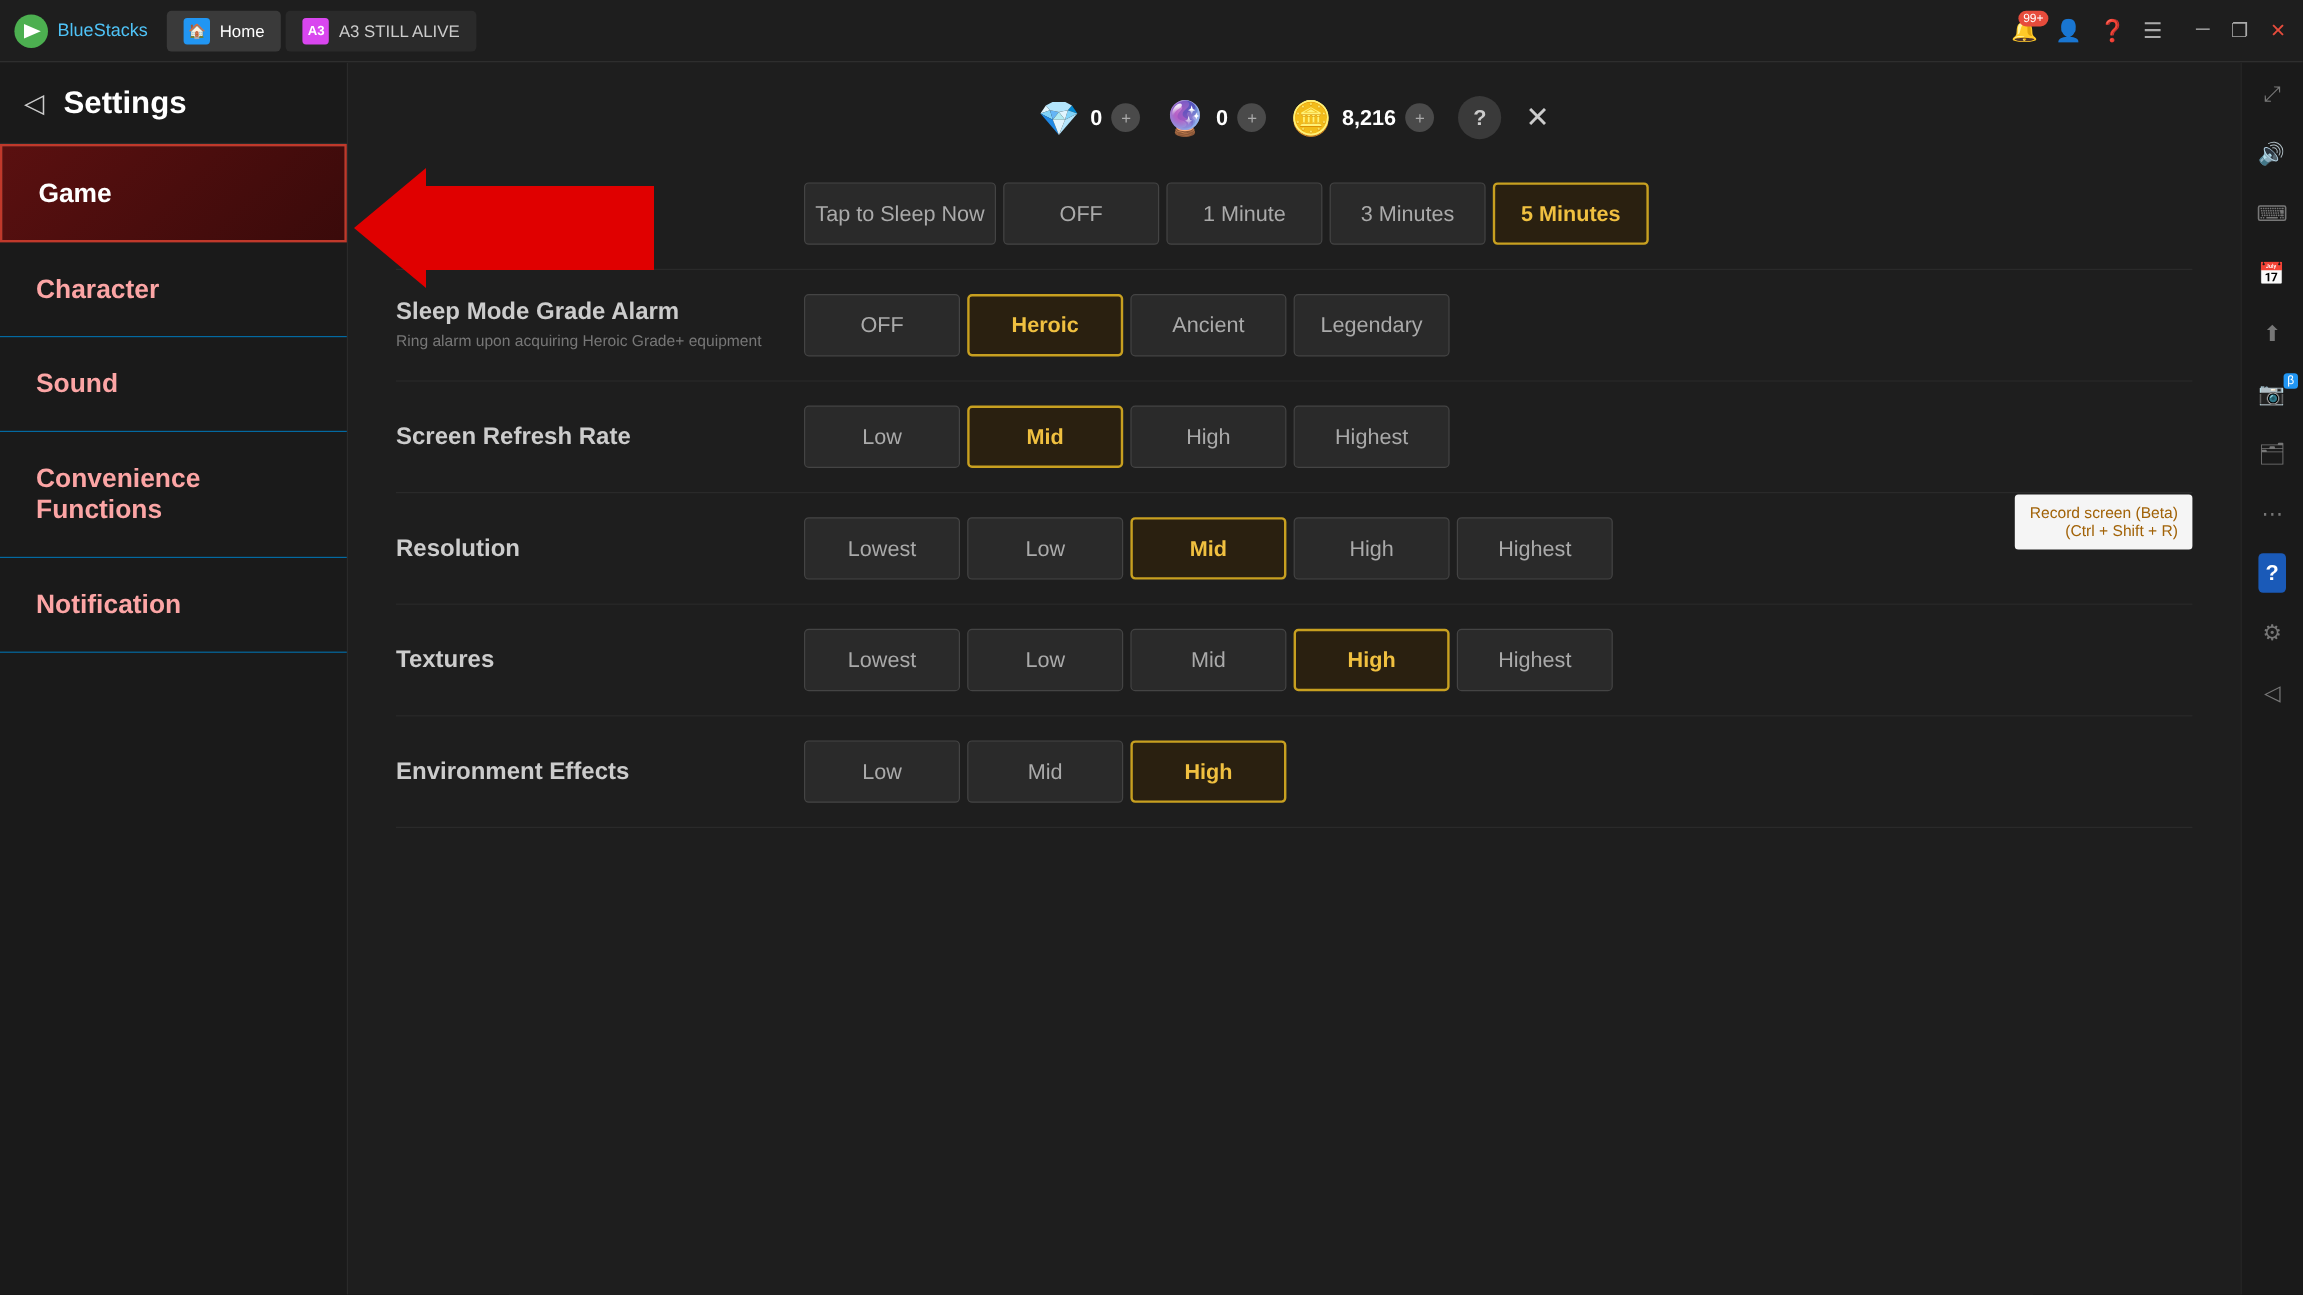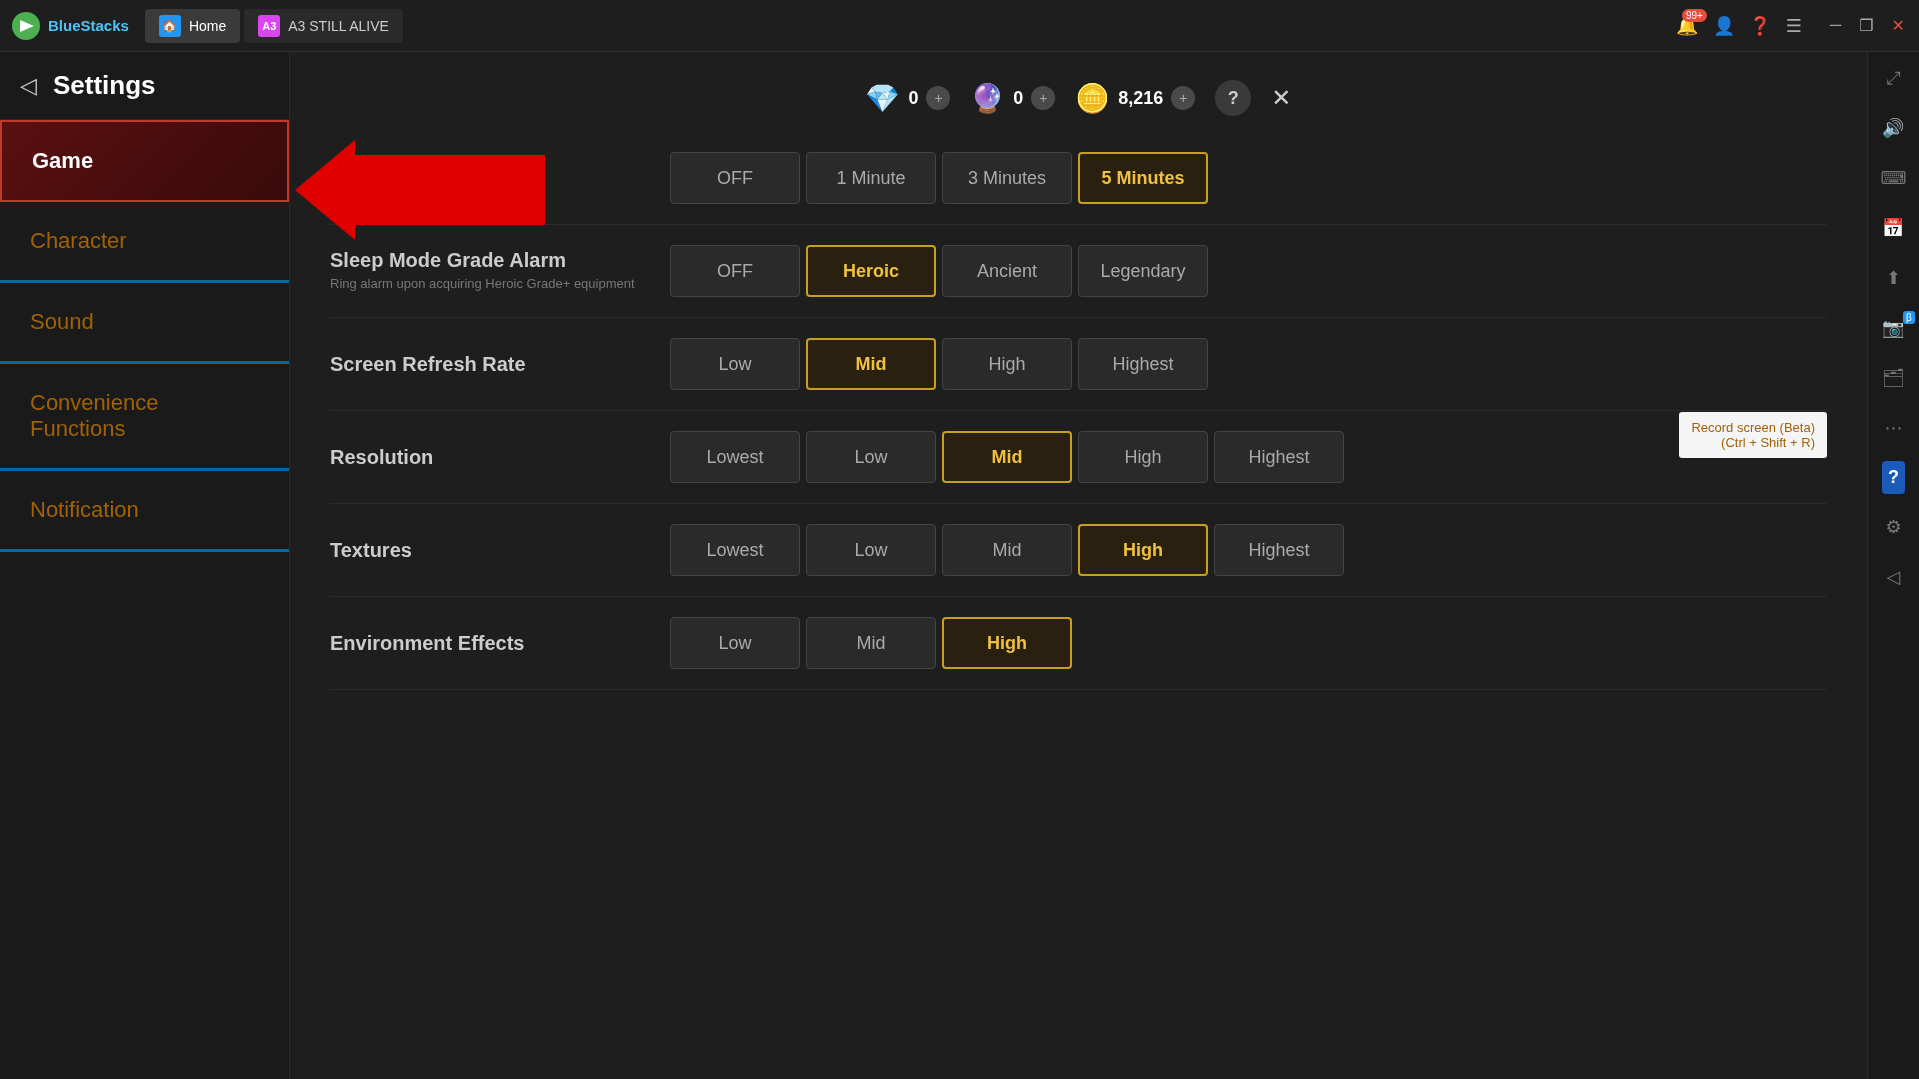--- a/index.html
+++ b/index.html
@@ -29,21 +29,21 @@
       gap: 6px;
       margin-right: 16px;
     }
     .logo-icon {
       width: 32px;
       height: 32px;
     }
     .logo-text {
       color: #4fc3f7;
       font-size: 15px;
-      font-weight: bold;
+      font-weight: normal;
     }
     .tab-item {
       display: flex;
       align-items: center;
       gap: 8px;
       background: #2a2a2a;
       border-radius: 4px;
       padding: 6px 14px;
       margin-right: 4px;
       color: #ccc;
@@ -138,25 +138,26 @@
       color: #fff;
     }
 
     .sidebar-nav {
       flex: 1;
       display: flex;
       flex-direction: column;
     }
     .nav-item {
       padding: 26px 30px;
-      color: #a16207;
+      color: #fca5a5;
       font-size: 22px;
       cursor: pointer;
-      border-bottom: 3px solid #0369a1;
+      border-bottom: 1px solid #0369a1;
       position: relative;
+      font-weight: bold;
     }
     .nav-item.active {
       background: linear-gradient(135deg, #5a1010 0%, #3a0a0a 100%);
       color: #fff;
       font-weight: bold;
       border: 2px solid #c0392b;
     }
     .nav-item-label {
       font-size: 22px;
     }
@@ -411,20 +412,21 @@
           <div class="plus-btn">+</div>
         </div>
         <div class="help-btn">?</div>
         <span class="close-btn">✕</span>
       </div>
 
       <div class="setting-row" style="align-items:center;">
         <div class="setting-label-wrap">
         </div>
         <div class="setting-options">
+          <button class="opt-btn wide">Tap to Sleep Now</button>
           <button class="opt-btn">OFF</button>
           <button class="opt-btn">1 Minute</button>
           <button class="opt-btn">3 Minutes</button>
           <button class="opt-btn selected">5 Minutes</button>
         </div>
       </div>
 
       <div class="setting-row">
         <div class="setting-label-wrap">
           <div class="setting-name">Sleep Mode Grade Alarm</div>

